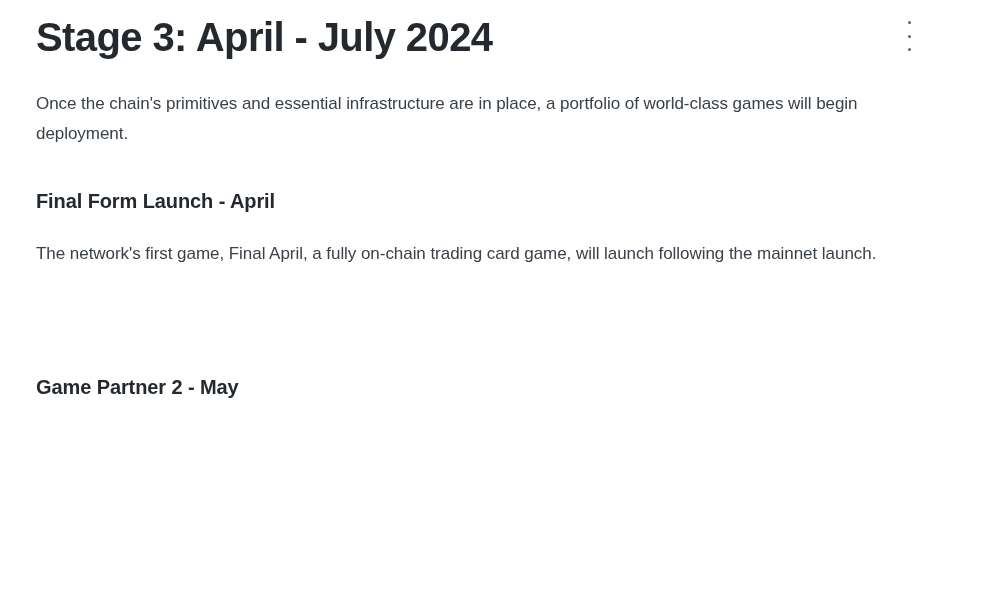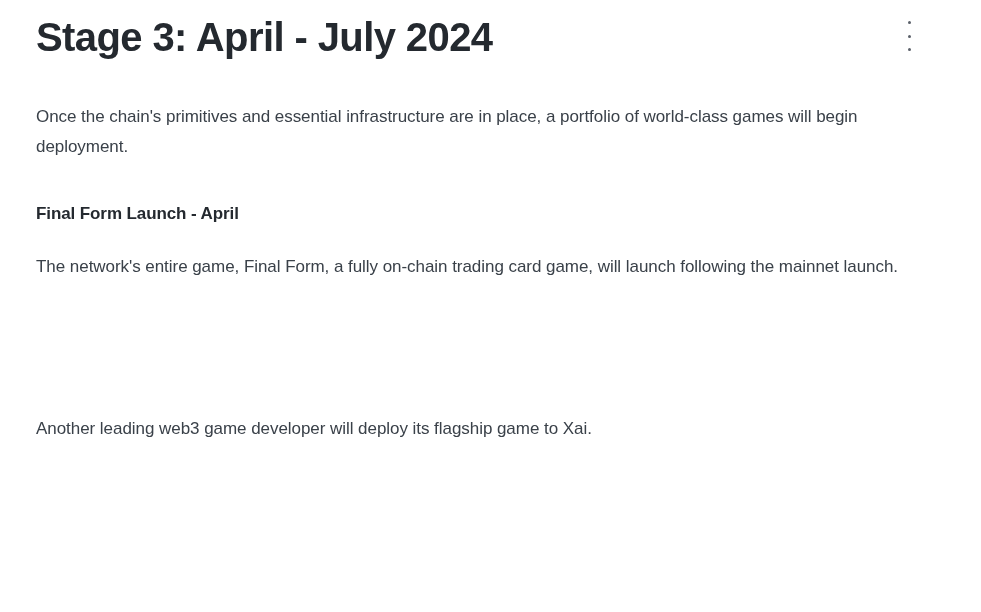--- a/index.html
+++ b/index.html
@@ -62,34 +62,34 @@
   .kebab-menu .dot {
     width: 3px;
     height: 3px;
     border-radius: 50%;
     background: #5a6069;
     display: block;
   }
 
   
   .content {
-    margin-top: 40px;
+    margin-top: 27px;
     max-width: 928px;
   }
 
   .para {
     font-size: 17px;
     line-height: 30px;
     color: #3a4149;
     margin: 0 0 0 0;
     letter-spacing: -0.05px;
   }
 
   .sub-heading {
-    font-size: 17px;
+    font-size: 20px;
     line-height: 24px;
     font-weight: bold;
     color: #24292f;
     margin: 0;
     letter-spacing: -0.1px;
   }
   .gap-para-to-heading { height: 40px; }
   .gap-heading-to-para { height: 26px; }
 
   .intro-para { max-width: 900px; }
@@ -115,29 +115,29 @@
   <div class="content">
 
     <p class="para intro-para block">Once the chain's primitives and essential infrastructure are in place, a portfolio of world-class games will begin deployment.</p>
 
     <div class="gap-para-to-heading"></div>
 
     <h2 class="sub-heading block">Final Form Launch - April</h2>
 
     <div class="gap-heading-to-para"></div>
 
-    <p class="para p-finalform block">The network's entire game, Final Form, a fully on-chain trading card game, will launch following the mainnet launch.</p>
+    <p class="para p-finalform block">The network's first game, Final April, a fully on-chain trading card game, will launch following the mainnet launch.</p>
 
     <div class="gap-para-to-heading"></div>
 
 
     <div class="gap-heading-to-para"></div>
 
 
     <div class="gap-para-to-heading"></div>
 
+    <h2 class="sub-heading block">Game Partner 2 - May</h2>
 
     <div class="gap-heading-to-para"></div>
 
-    <p class="para p-partner2 block">Another leading web3 game developer will deploy its flagship game to Xai.</p>
 
   </div>
 </div>
 
 </body></html>

